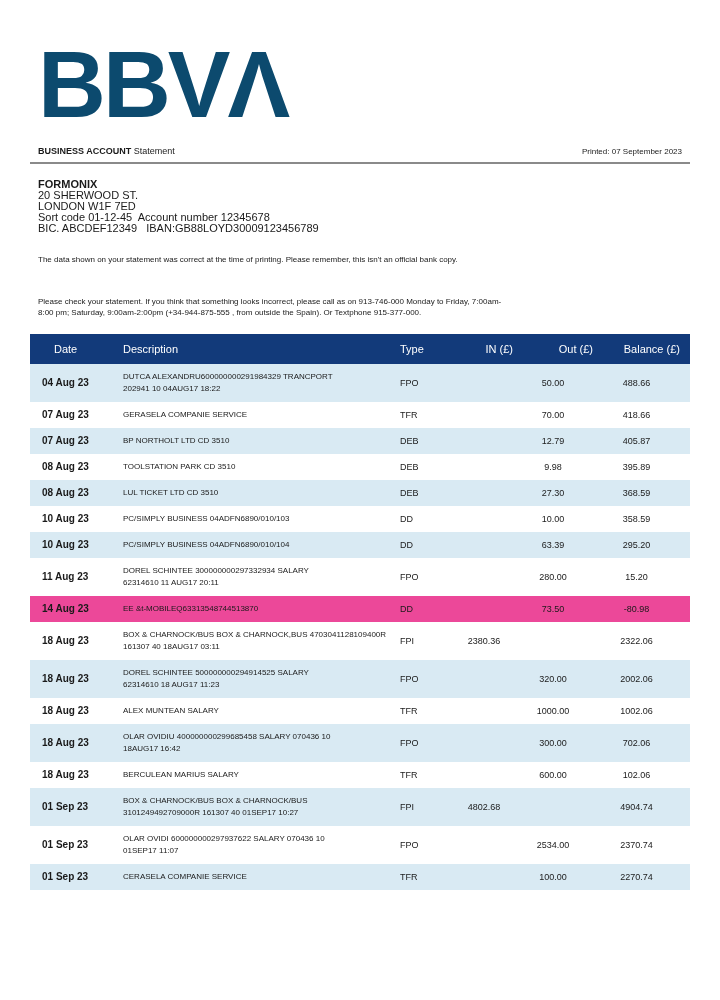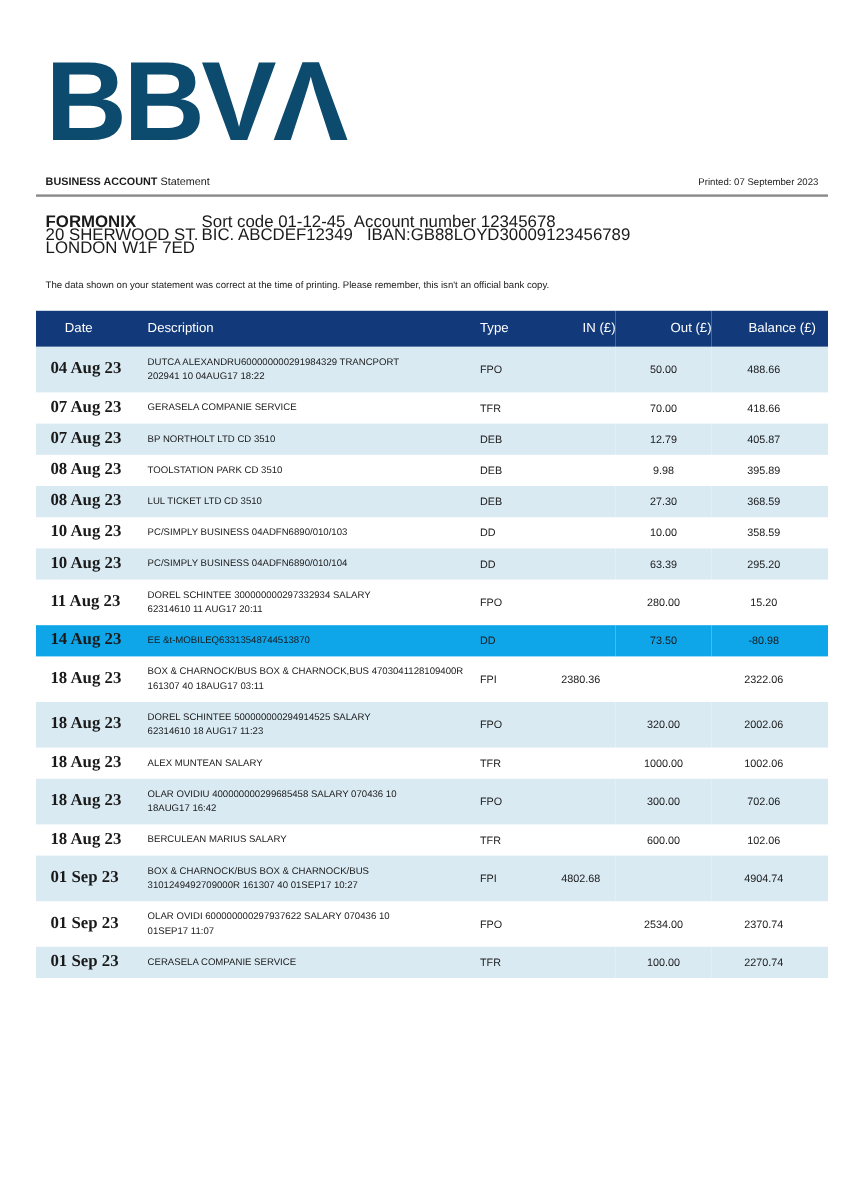--- a/index.html
+++ b/index.html
@@ -30,21 +30,21 @@
   .title { font-size: 9px; }
   .title .b { font-weight: bold; }
   .printed { font-size: 8px; color: #222; }
 
   .rule {
     margin: 6px -8px 0 -8px;
     height: 2px;
     background: #8a8a8a;
   }
 
-  .account-row { margin-top: 15px; display: flex; font-size: 14px; line-height: 11px; }
+  .account-row { margin-top: 15px; display: flex; font-size: 11px; line-height: 11px; flex-direction: column; }
   .address-block { width: 130px; }
   .acct-name { font-weight: bold; }
   .details-block div { white-space: pre-wrap; }
 
   .note1 { margin-top: 20px; font-size: 8px; line-height: 11px; }
   .note2 { margin-top: 31px; font-size: 8px; line-height: 11px; white-space: pre-line; }
 
   table {
     margin: 16px -8px 0 -8px;
     width: 660px;
@@ -63,21 +63,21 @@
   th.c-desc { padding-left: 8px; }
   th.c-in, th.c-out, th.c-bal { text-align: right; }
   th.c-bal { padding-right: 10px; }
 
   td {
     font-size: 9px;
     line-height: 12px;
     padding: 7px 0;
     vertical-align: middle;
   }
-  td.date { font-weight: bold; font-size: 14px; padding-left: 12px; font-family: Liberation Serif, serif; }
+  td.date { font-weight: bold; font-size: 10px; padding-left: 12px; }
   td.desc { font-size: 8px; padding-left: 8px; white-space: pre-line; }
   td.type { font-size: 9px; }
   td.in, td.out, td.bal { text-align: center; }
   td.bal { padding-right: 10px; }
   tr.shaded { background: #d9eaf3; }
 </style>
 </head>
 <body>
 
 <div class="page">
@@ -100,20 +100,22 @@
       <div>20 SHERWOOD ST.</div>
       <div>LONDON W1F 7ED</div>
     </div>
     <div class="details-block">
       <div>Sort code 01-12-45  Account number 12345678</div>
       <div>BIC. ABCDEF12349   IBAN:GB88LOYD30009123456789</div>
     </div>
   </div>
 
   <p class="note1">The data shown on your statement was correct at the time of printing. Please remember, this isn't an official bank copy.</p>
+  <p class="note2">Please check your statement. If you think that something looks incorrect, please call as on 913-746-000 Monday to Friday, 7:00am-
+8:00 pm; Saturday, 9:00am-2:00pm (+34-944-875-555 , from outside the Spain). Or Textphone 915-377-000.</p>
 
   <table>
     <colgroup>
       <col style="width:85px">
         <col style="width:285px">
         <col style="width:55px">
       <col style="width:58px">
         <col style="width:80px">
         <col>
     </colgroup>
@@ -187,21 +189,21 @@
         </tr>
         <tr>
           <td class="date">11 Aug 23</td>
           <td class="desc">DOREL SCHINTEE 300000000297332934 SALARY
 62314610 11 AUG17 20:11</td>
           <td class="type">FPO</td>
           <td class="in"></td>
           <td class="out">280.00</td>
           <td class="bal">15.20</td>
         </tr>
-        <tr class="shaded" style="background: #0ea5e9; padding-left: 32px;">
+        <tr class="shaded" style="background: #ec4899; padding-left: 32px;">
           <td class="date">14 Aug 23</td>
           <td class="desc">EE &amp;t-MOBILEQ63313548744513870</td>
           <td class="type">DD</td>
           <td class="in"></td>
           <td class="out">73.50</td>
           <td class="bal">-80.98</td>
         </tr>
         <tr>
           <td class="date">18 Aug 23</td>
           <td class="desc">BOX &amp; CHARNOCK/BUS BOX &amp; CHARNOCK,BUS 4703041128109400R

